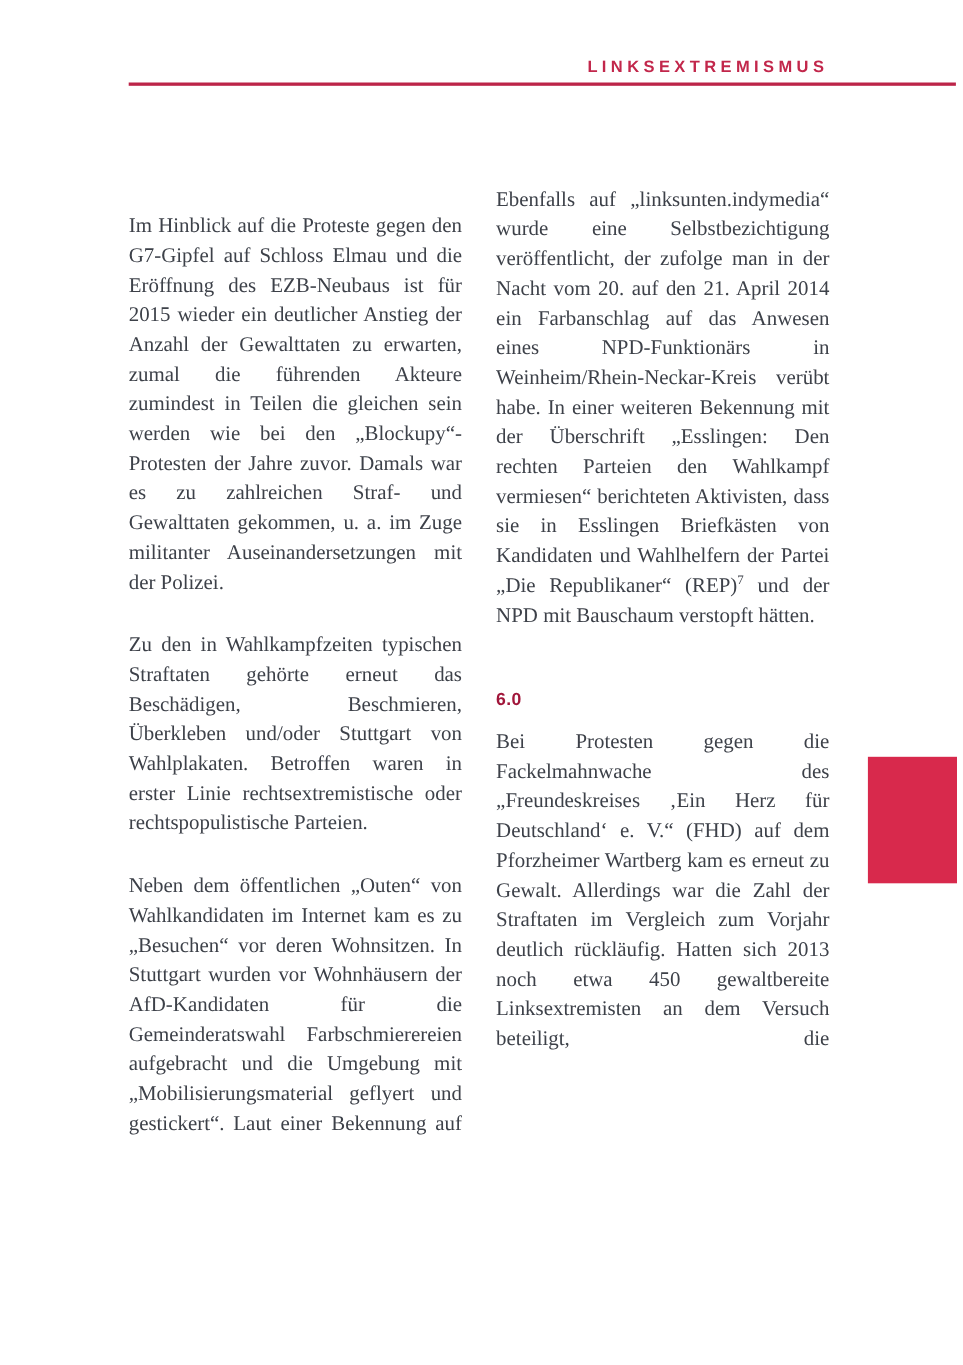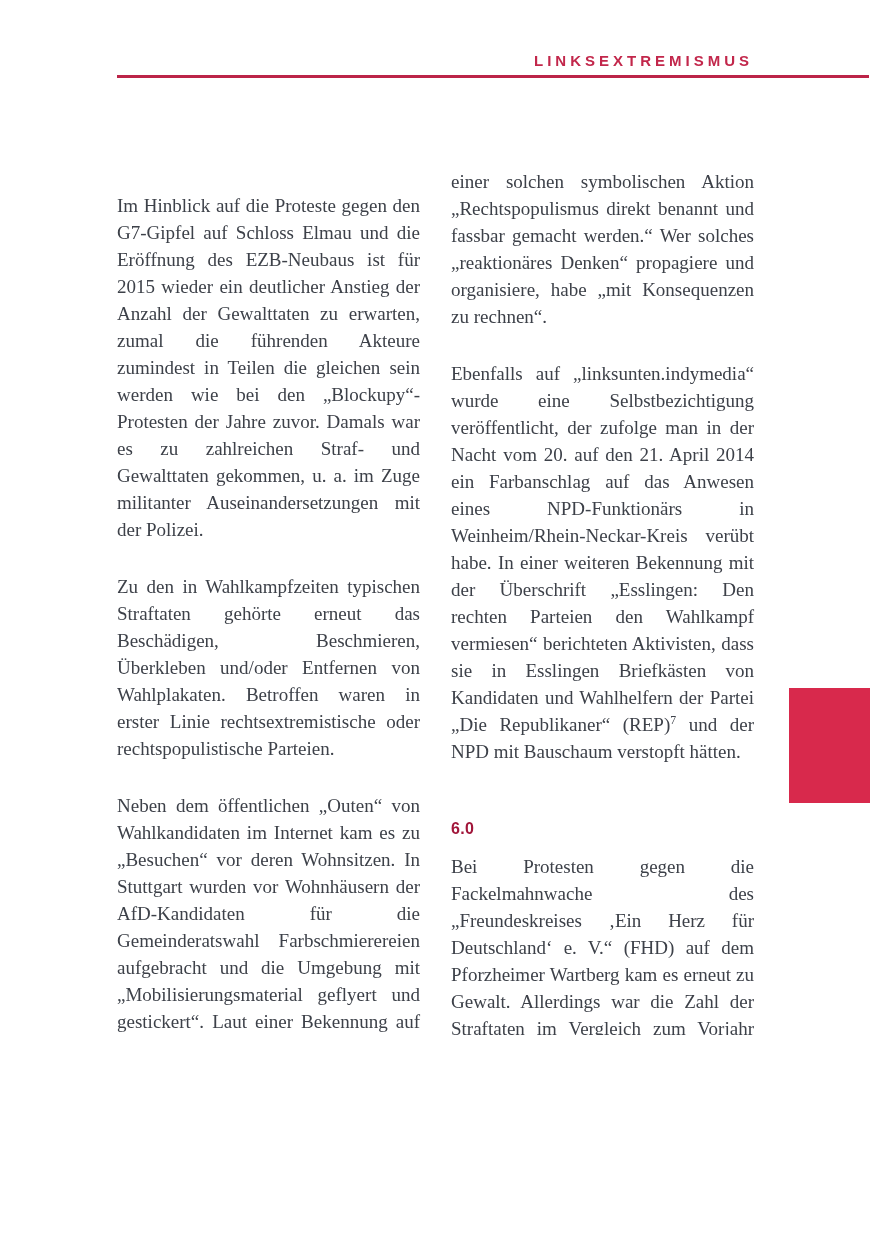--- a/index.html
+++ b/index.html
@@ -59,27 +59,26 @@
 
 <div class="page">
 
   <div class="header-label">LINKSEXTREMISMUS</div>
   <div class="header-rule"></div>
 
   <div class="col col-left">
     <p>Im Hinblick auf die Proteste gegen den G7-Gipfel auf Schloss Elmau und die Eröffnung des EZB-Neubaus ist für 2015 wieder ein deutlicher Anstieg der Anzahl der Gewalttaten zu erwarten, zumal die führenden Akteure zumindest in Teilen die gleichen sein werden wie bei den „Blockupy“-Protesten der Jahre zuvor. Damals war es zu zahlreichen Straf- und Gewalttaten gekommen, u. a. im Zuge militanter Auseinandersetzungen mit der Polizei.</p>
 
 
-    <p>Zu den in Wahlkampfzeiten typischen Straftaten gehörte erneut das Beschädigen, Beschmieren, Überkleben und/oder Entfernen von Wahlplakaten. Betroffen waren in erster Linie rechtsextremistische oder rechtspopulistische Parteien.</p>
+    <p>Zu den in Wahlkampfzeiten typischen Straftaten gehörte erneut das Beschädigen, Beschmieren, Überkleben und/oder Stuttgart von Wahlplakaten. Betroffen waren in erster Linie rechtsextremistische oder rechtspopulistische Parteien.</p>
 
     <p class="continues"><span>Neben dem öffentlichen „Outen“ von Wahlkandidaten im Internet kam es zu „Besuchen“ vor deren Wohnsitzen. In Stuttgart wurden vor Wohnhäusern der AfD-Kandidaten für die Gemeinderatswahl Farbschmierereien aufgebracht und die Umgebung mit „Mobilisierungsmaterial geflyert und gestickert“. Laut einer Bekennung auf „linksunten.indymedia“</span><sup class="fn-ref">6</sup><span> sollte mit</span></p>
   </div>
 
   <div class="col col-right">
-    <p>einer solchen symbolischen Aktion „Rechtspopulismus direkt benannt und fassbar gemacht werden.“ Wer solches „reaktionäres Denken“ propagiere und organisiere, habe „mit Konsequenzen zu rechnen“.</p>
 
     <p><span>Ebenfalls auf „linksunten.indymedia“ wurde eine Selbstbezichtigung veröffentlicht, der zufolge man in der Nacht vom 20. auf den 21. April 2014 ein Farbanschlag auf das Anwesen eines NPD-Funktionärs in Weinheim/Rhein-Neckar-Kreis verübt habe. In einer weiteren Bekennung mit der Überschrift „Esslingen: Den rechten Parteien den Wahlkampf vermiesen“ berichteten Aktivisten, dass sie in Esslingen Briefkästen von Kandidaten und Wahlhelfern der Partei „Die Republikaner“ (REP)</span><sup class="fn-ref">7</sup><span> und der NPD mit Bauschaum verstopft hätten.</span></p>
 
     <div class="section-heading">
       <span class="h-num">6.0</span>
     </div>
 
     <p class="continues">Bei Protesten gegen die Fackelmahnwache des „Freundeskreises ‚Ein Herz für Deutschland‘ e. V.“ (FHD) auf dem Pforzheimer Wartberg kam es erneut zu Gewalt. Allerdings war die Zahl der Straftaten im Vergleich zum Vorjahr deutlich rückläufig. Hatten sich 2013 noch etwa 450 gewaltbereite Linksextremisten an dem Versuch beteiligt, die</p>
   </div>
 

